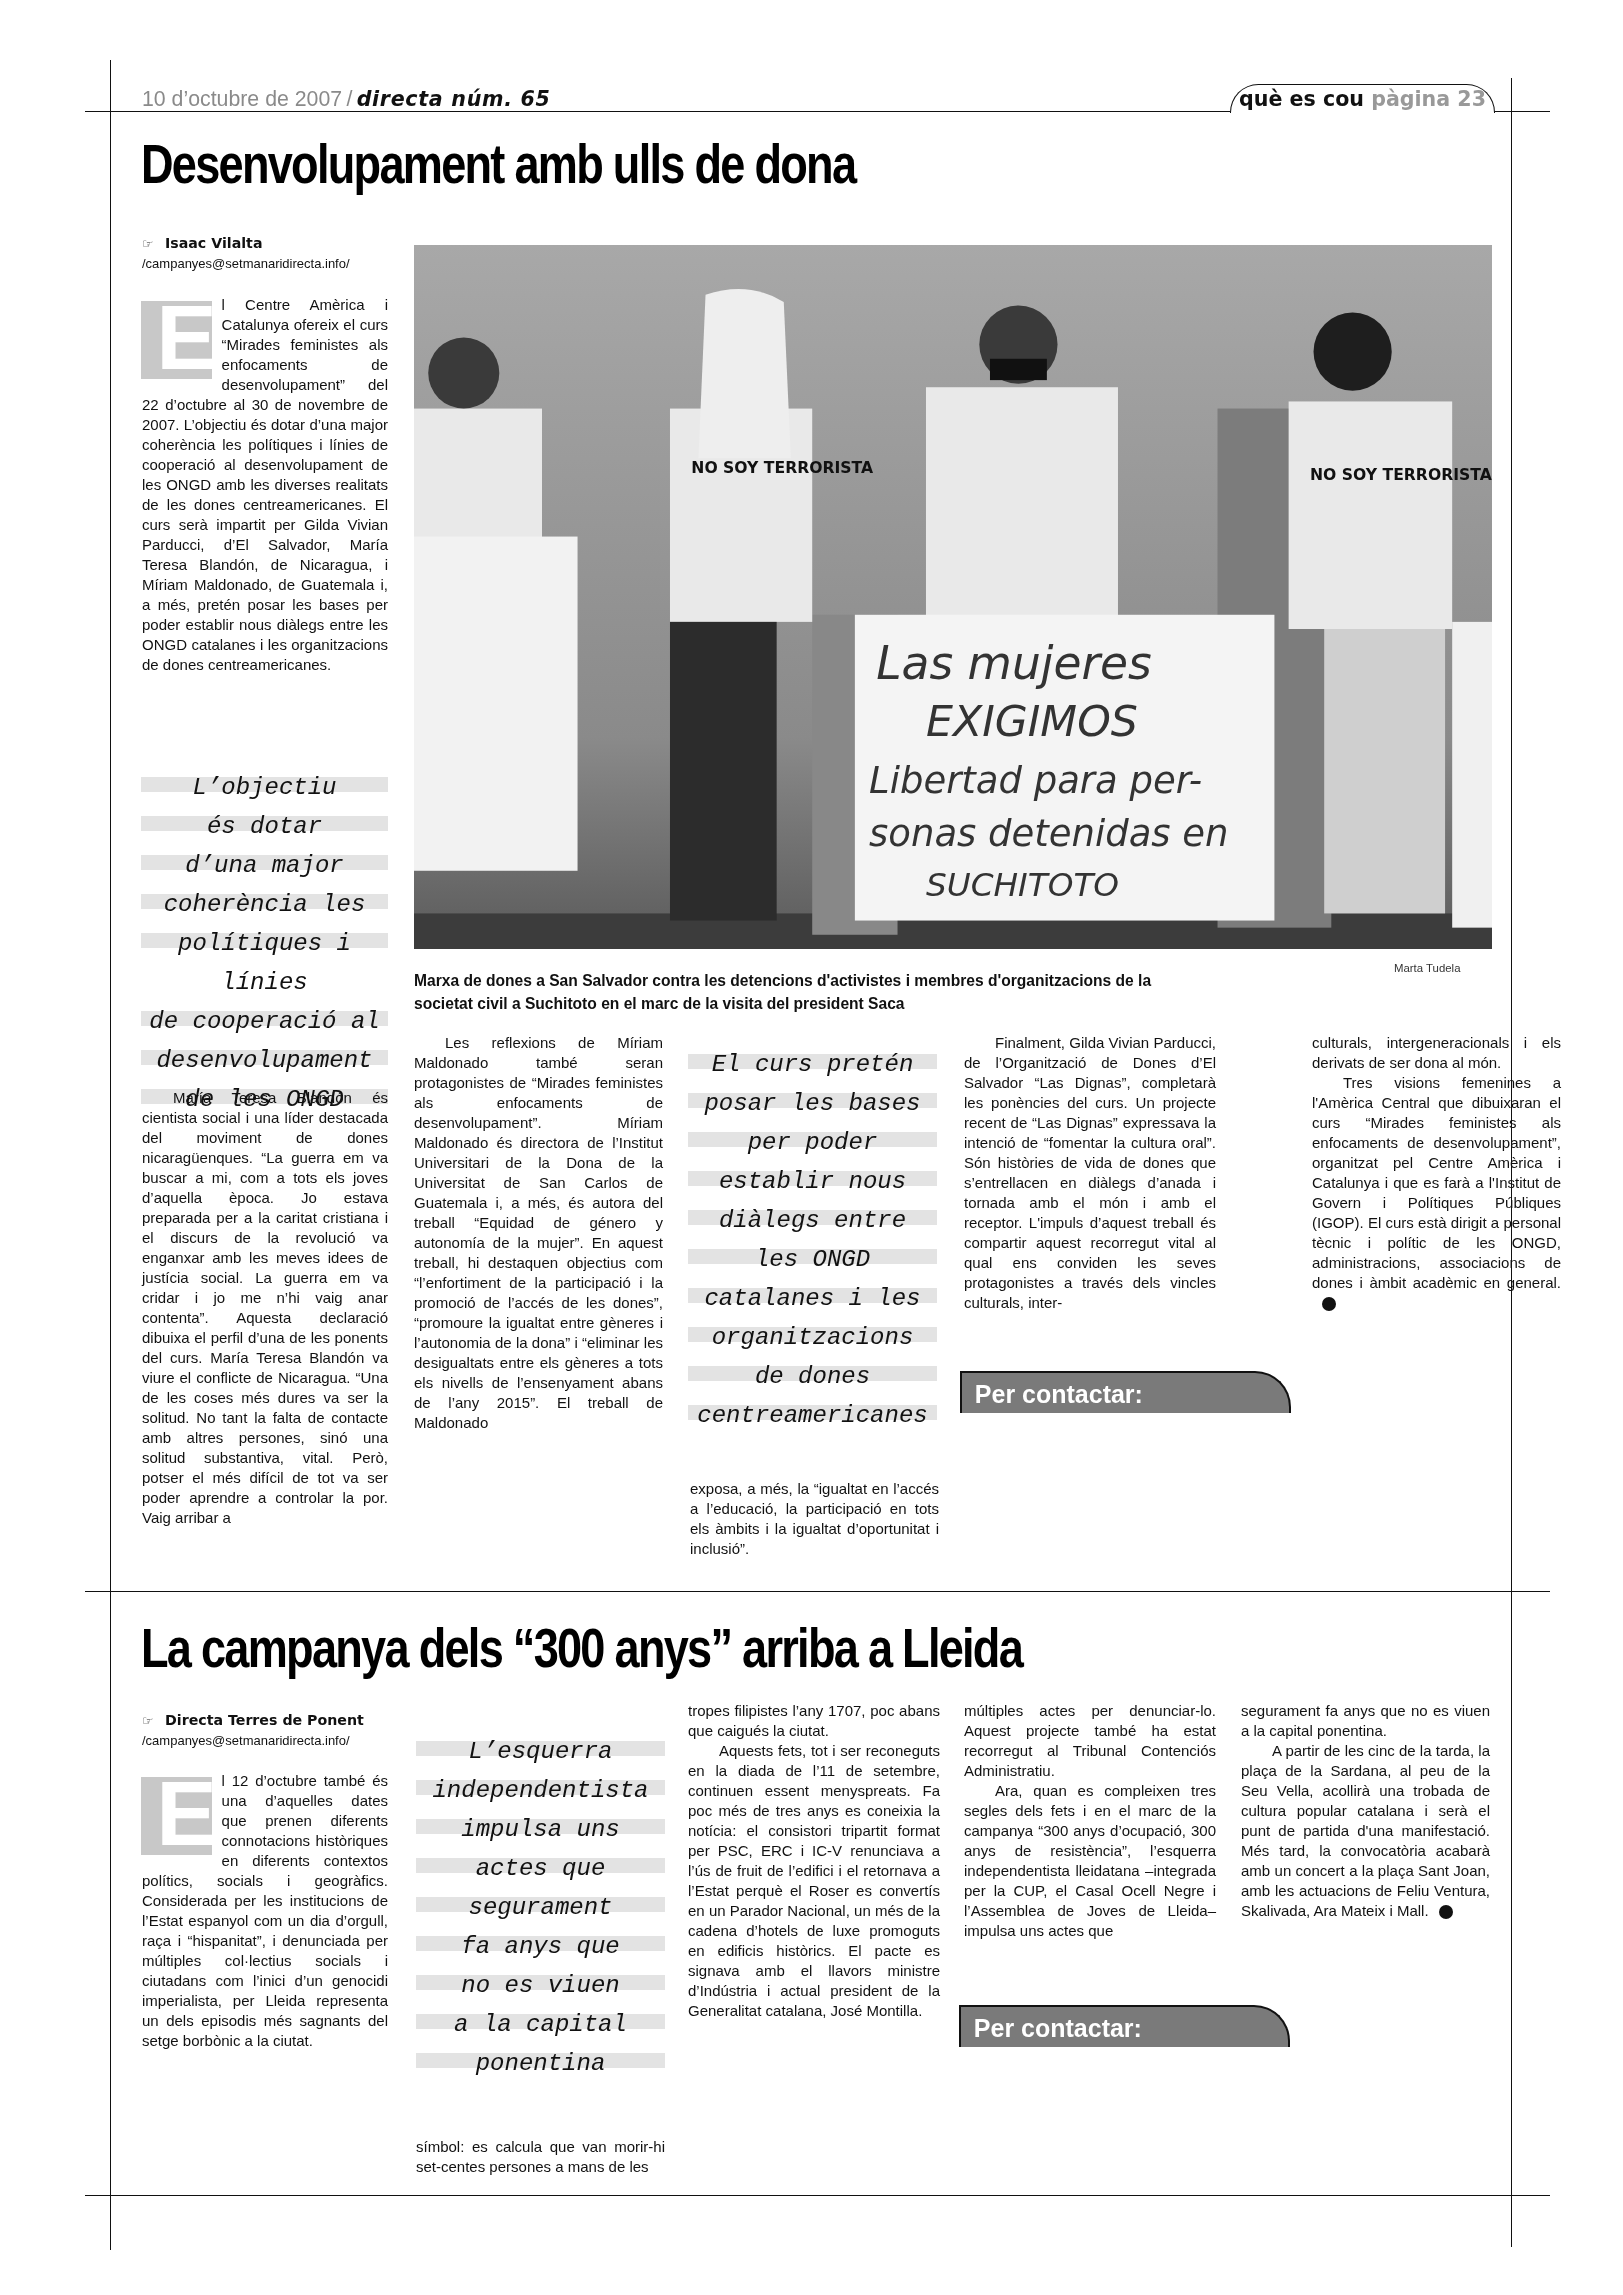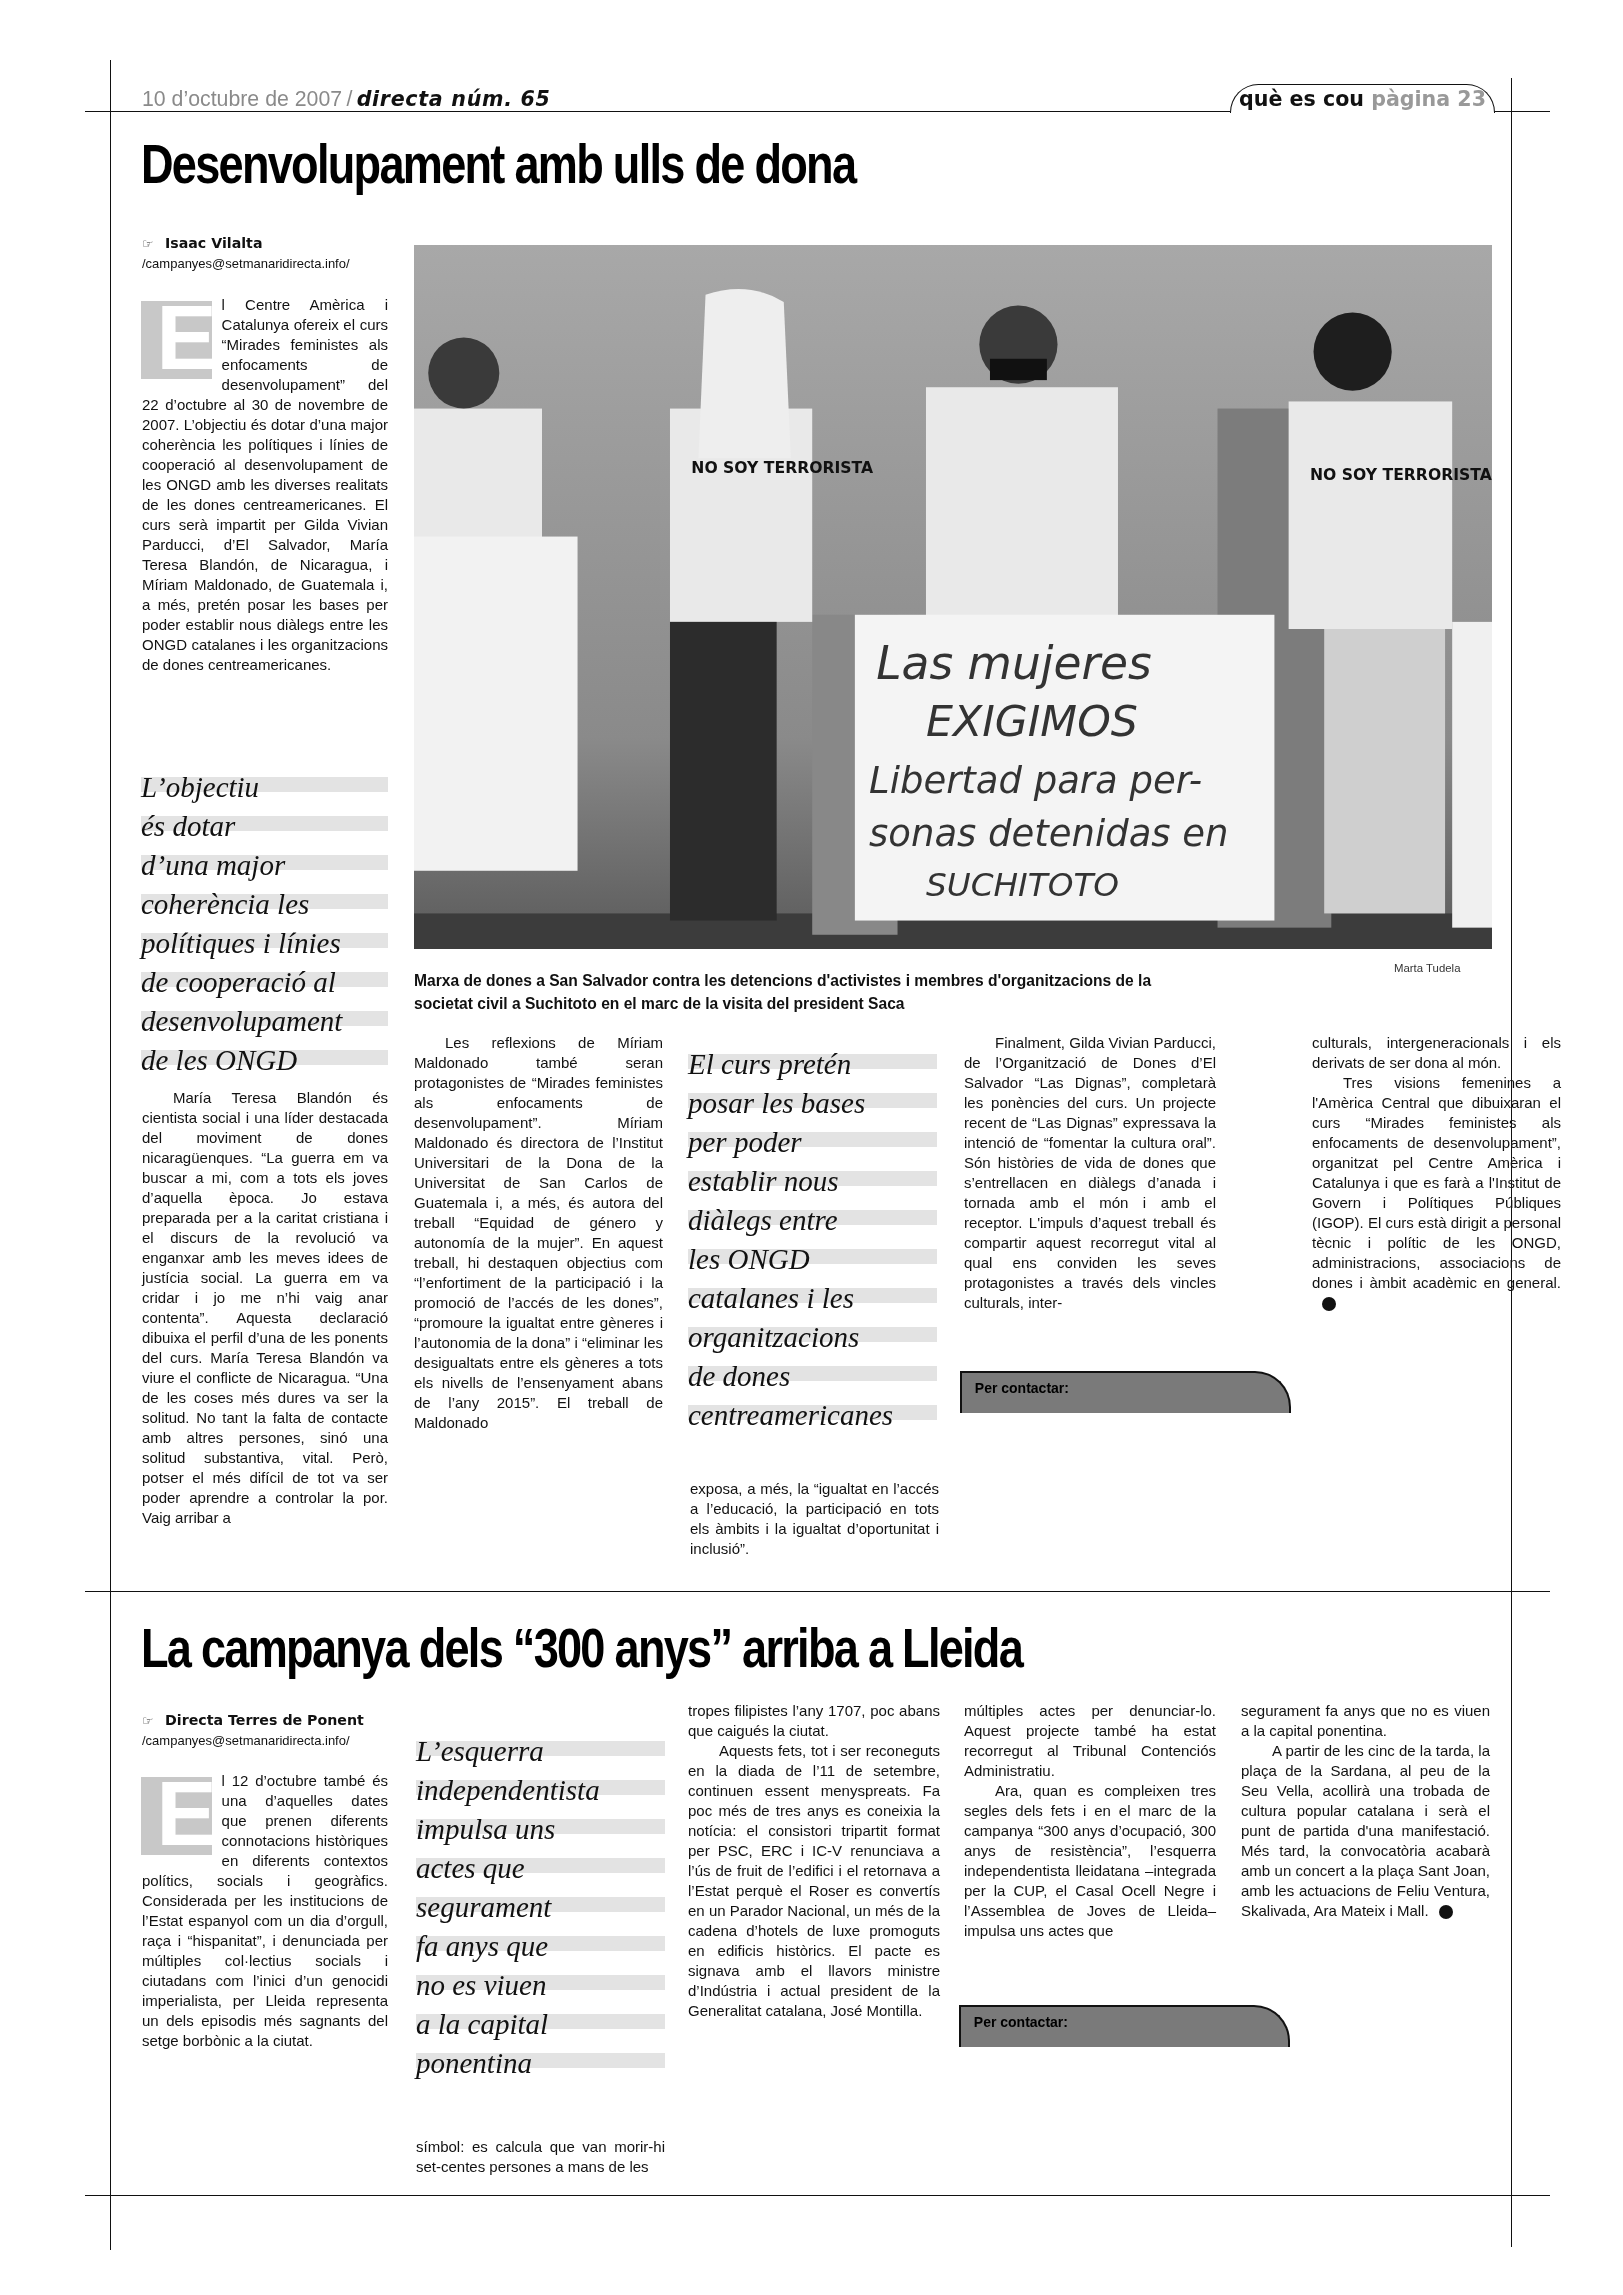--- a/index.html
+++ b/index.html
@@ -23,32 +23,32 @@
   .email { font-size:13px; white-space:nowrap; font-family:"Liberation Sans", sans-serif; }
   .hand-icon { display:inline-block; width:23px; font-size:12.8px; font-weight:normal; }
 
   .col { position:absolute; font-family:"Liberation Sans", sans-serif; font-size:15px; line-height:20px; text-align:justify; hyphens:auto; }
   .col p { margin:0; }
   .col p.ind { text-indent:31px; }
 
   .dropcap { float:left; width:71px; height:78px; background:#c8c8c8; margin:5.7px 10px 0 -1.4px; position:relative; }
   .dropcap span { position:absolute; left:15.6px; top:-8.5px; font-size:91px; font-weight:bold; color:#fff; font-family:"Liberation Sans", sans-serif; line-height:1; }
 
-  .pull { position:absolute; font-family:Liberation Serif, serif; font-style:italic; font-size:29px; line-height:39px; }
+  .pull { position:absolute; text-align:center; font-family:Liberation Mono, monospace; font-style:italic; font-size:24px; line-height:39px; }
   .pull .ln { display:block; position:relative; }
   .pull .ln::before { content:""; position:absolute; left:0; right:0; top:8.5px; height:15.6px; background:#e3e3e3; z-index:0; }
   .pull .ln span { position:relative; z-index:1; }
 
   .photo { left:414px; top:245px; width:1078px; height:704px; background:#8d8d8d; overflow:hidden; }
   .caption { left:414px; top:969px; font-family:"Liberation Sans", sans-serif; font-size:15.6px; font-weight:bold; line-height:23px; }
   .credit { left:1394px; top:962px; font-size:11.4px; color:#333; font-family:"Liberation Sans", sans-serif; }
 
   .contact { position:absolute; }
   .contact .tab { position:absolute; left:0; top:0; width:327px; height:40px; background:#7a7a7a; border:2.1px solid #111; border-bottom:none; border-radius:0 36px 0 0; }
-  .contact .tab span { position:absolute; left:12.8px; top:7.1px; color:#000000; font-weight:bold; font-size:14px; font-family:"Liberation Sans", sans-serif; }
+  .contact .tab span { position:absolute; left:12.8px; top:7.1px; color:#ffffff; font-weight:bold; font-size:25px; font-family:"Liberation Sans", sans-serif; }
   .contact .body { position:absolute; left:0; top:40px; border:2.1px solid #111; border-radius:0 71px 0 43px; background:#fff; }
   .contact .line { position:absolute; font-family:"Liberation Sans", sans-serif; font-weight:bold; font-size:18px; white-space:nowrap; }
 
   .end-mark { display:inline-block; width:14.2px; height:14.2px; border-radius:50%; background:#111; color:#fff; font-size:7.8px; line-height:14.2px; text-align:center; font-style:italic; font-weight:bold; margin-left:10px; vertical-align:middle; }
 </style>
 </head>
 <body>
 
 <div class="rule-v" style="left:110px; top:60px; height:2190px;"></div>
 <div class="rule-v" style="left:1511px; top:78px; height:2169px;"></div>

